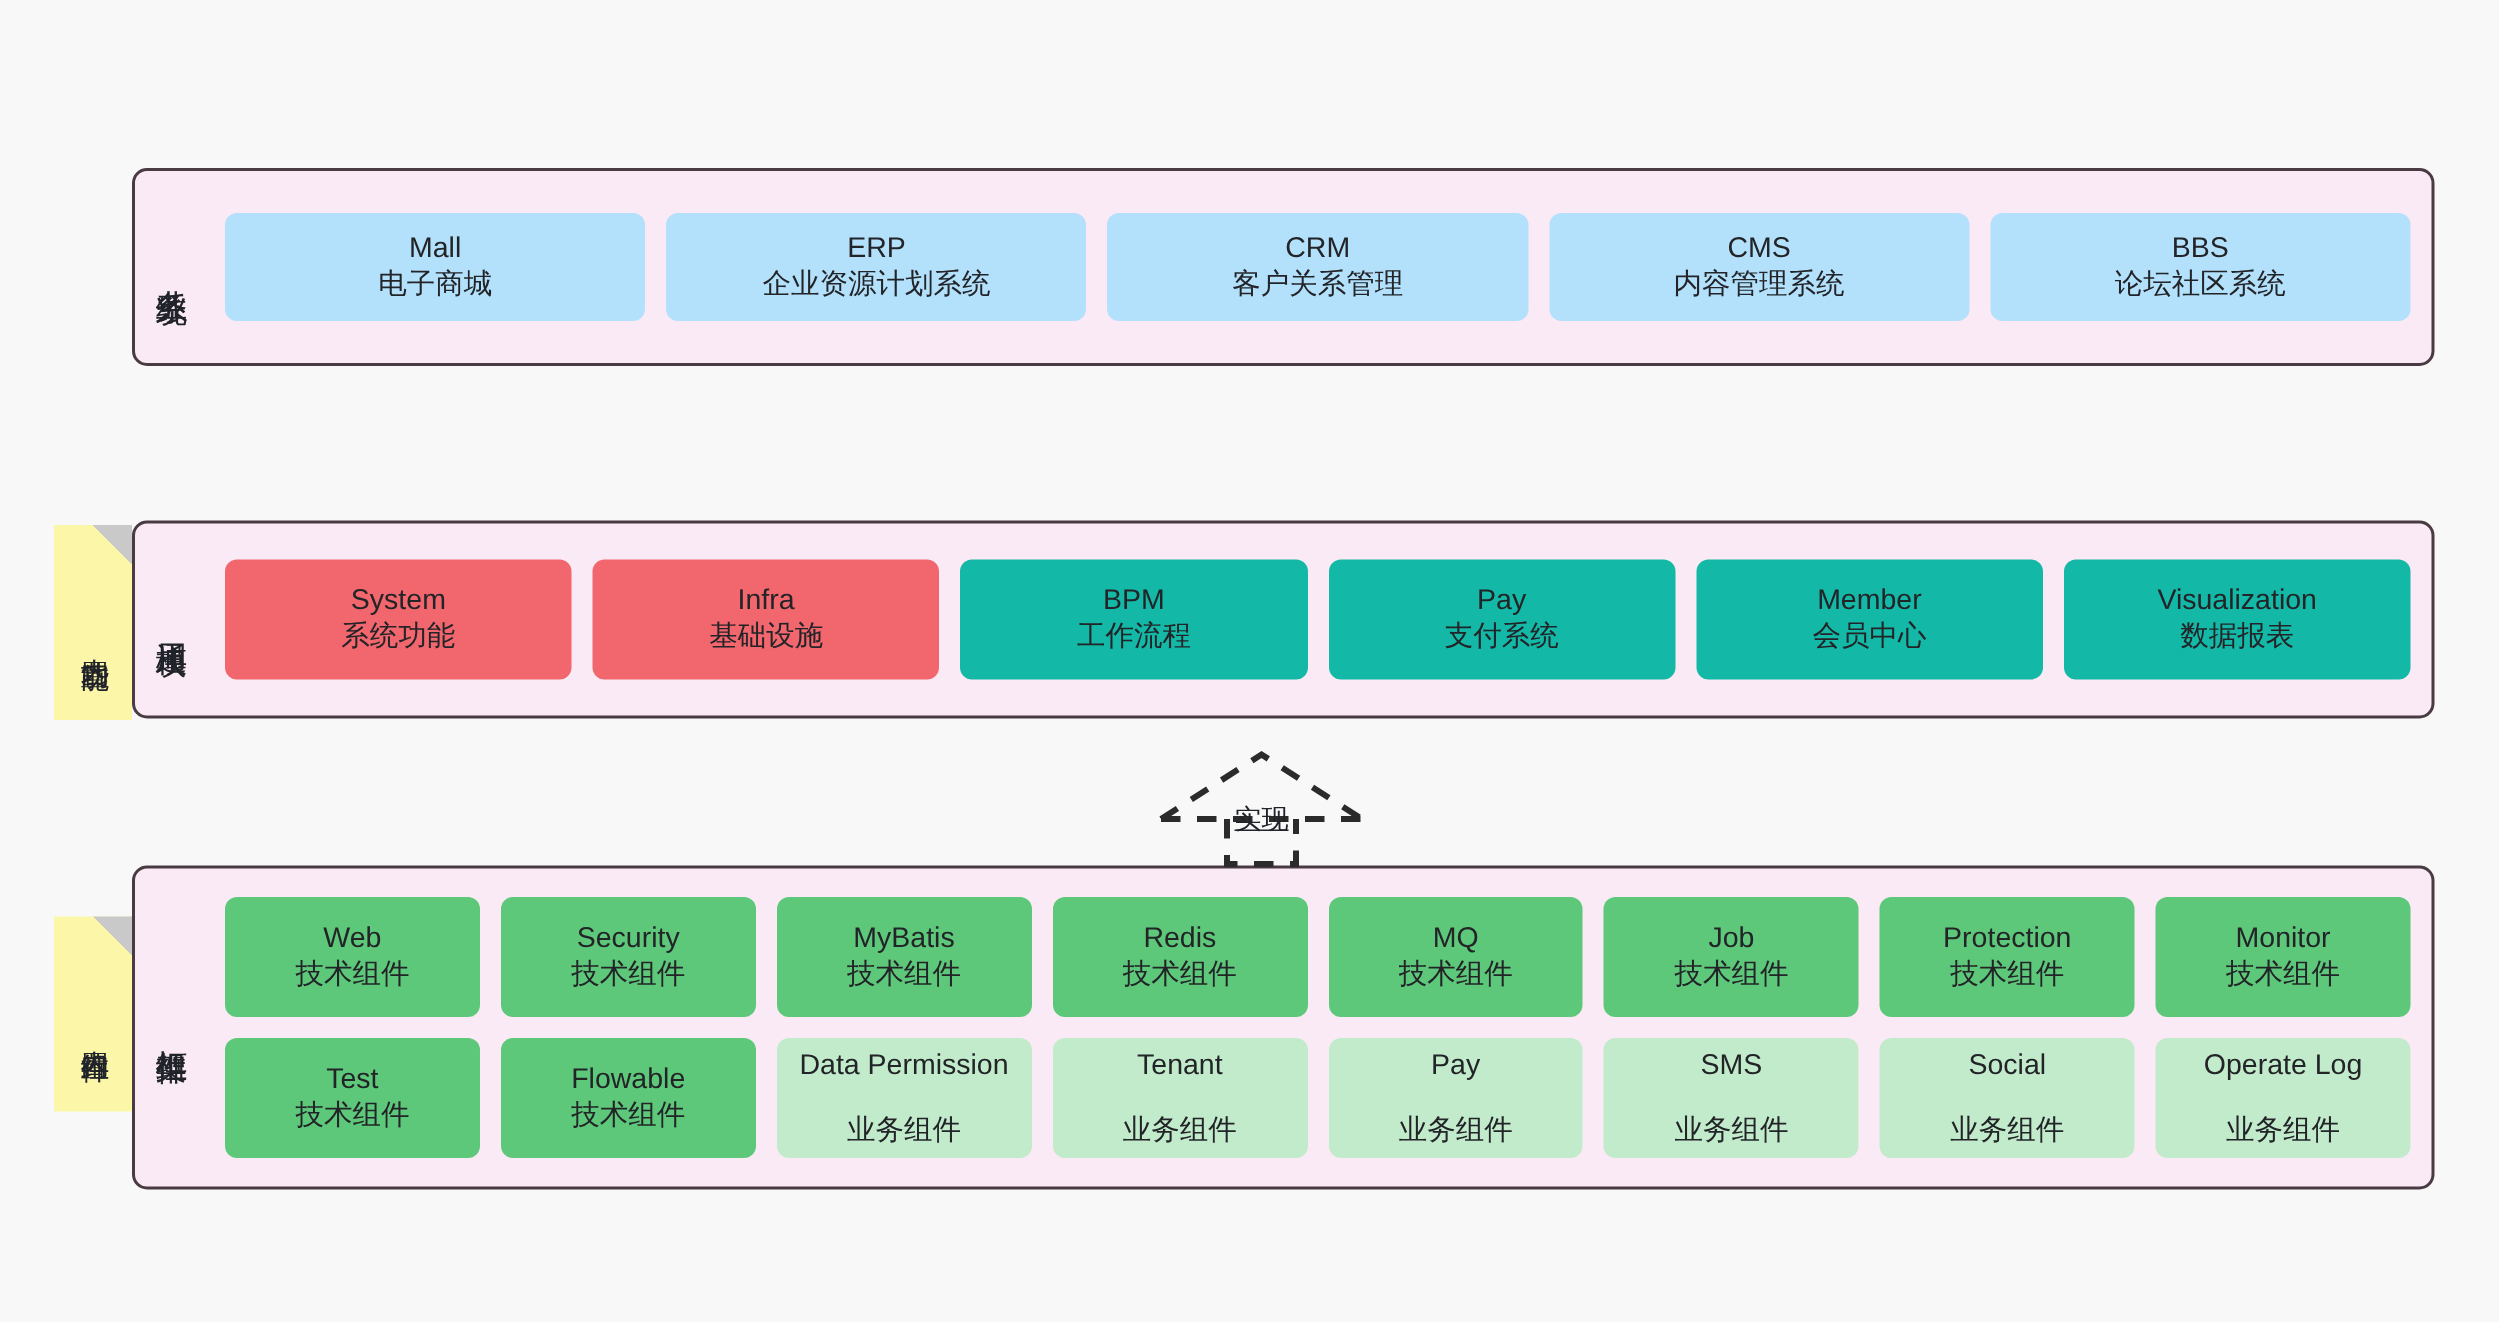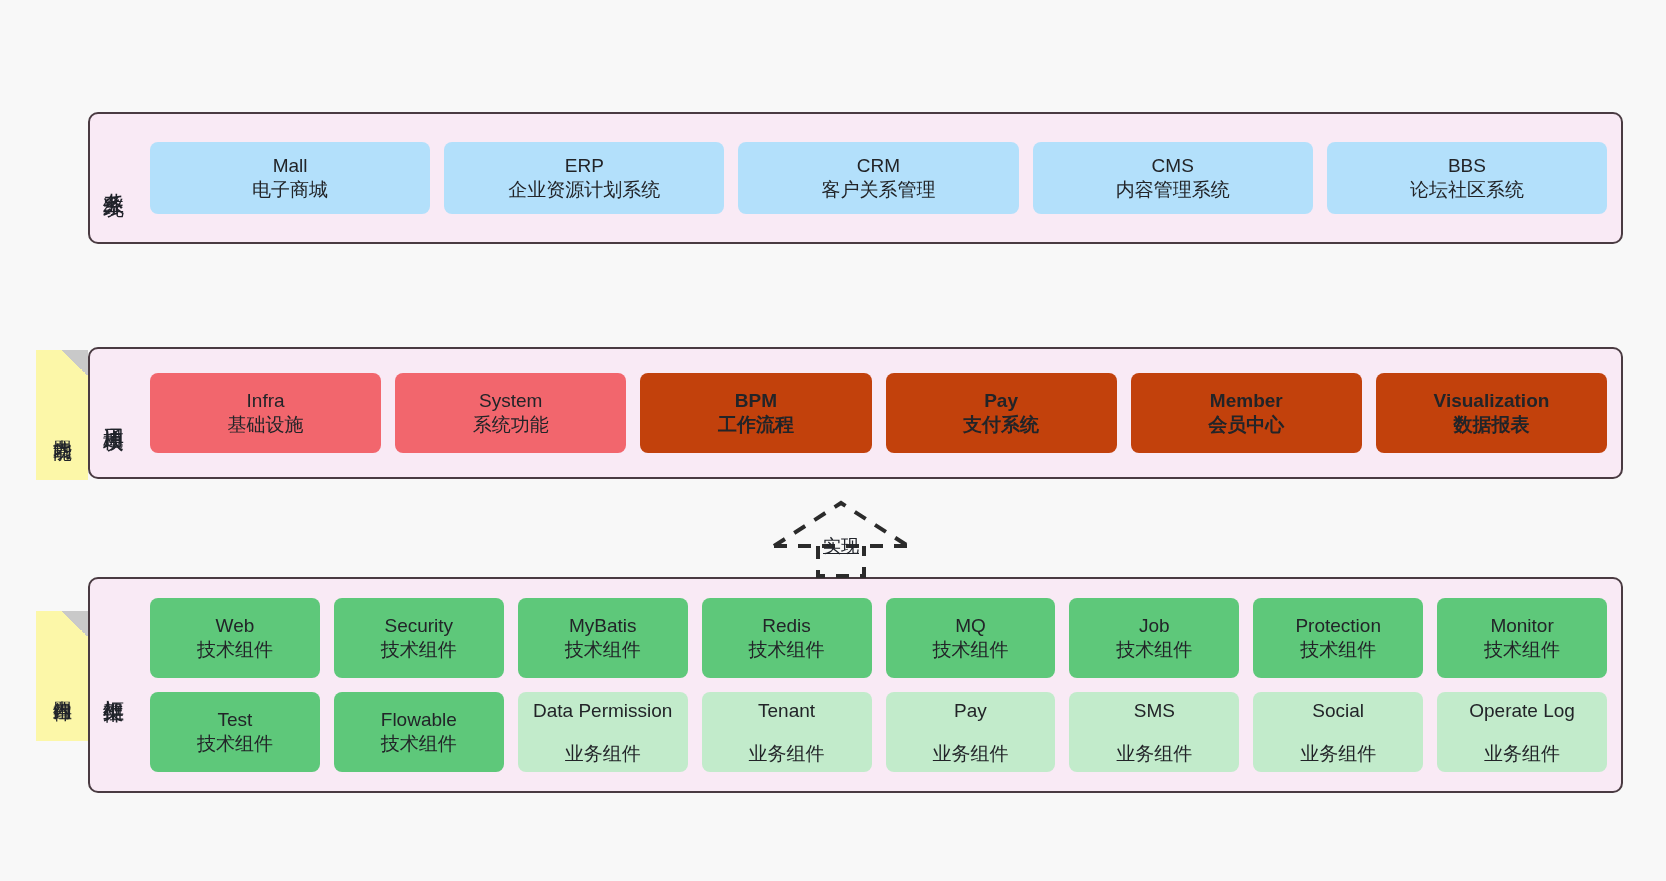--- a/index.html
+++ b/index.html
@@ -67,21 +67,21 @@
     font-size: 19px;
     line-height: 1.26;
     padding: 6px 4px;
     min-width: 0;
   }
   .node .en { display: block; }
   .node .cn { display: block; }
 
   .node.blue      { background: #b3e0fb; }
   .node.red       { background: #f2666d; }
-  .node.pink      { background: #c2410c; font-weight: bold; }
+  .node.pink      { background: #14b8a6; }
   .node.green     { background: #5ec87a; }
   .node.lightgreen{ background: #c2ebcb; gap: 19px; }
 
   
   .note {
     position: absolute;
     background: #fcf7a8;
     display: flex;
     align-items: center;
     justify-content: center;
@@ -152,26 +152,26 @@
 
   <div class="note" style="left:36px; top:350px; width:52px; height:130px;">
     <span class="fold"></span>
     <span>内置功能</span>
   </div>
   <div class="layer" id="layer-1" style="left:88px; top:347px; width:1535px; height:132px;">
     <div class="layer-title">通用模块</div>
     <div class="layer-body">
       <div class="box-row" style="height:80px;">
         <div class="node red">
+          <span class="en">System</span>
+          <span class="cn">系统功能</span>
+        </div>
+        <div class="node red">
           <span class="en">Infra</span>
           <span class="cn">基础设施</span>
-        </div>
-        <div class="node red">
-          <span class="en">System</span>
-          <span class="cn">系统功能</span>
         </div>
         <div class="node pink">
           <span class="en">BPM</span>
           <span class="cn">工作流程</span>
         </div>
         <div class="node pink">
           <span class="en">Pay</span>
           <span class="cn">支付系统</span>
         </div>
         <div class="node pink">

